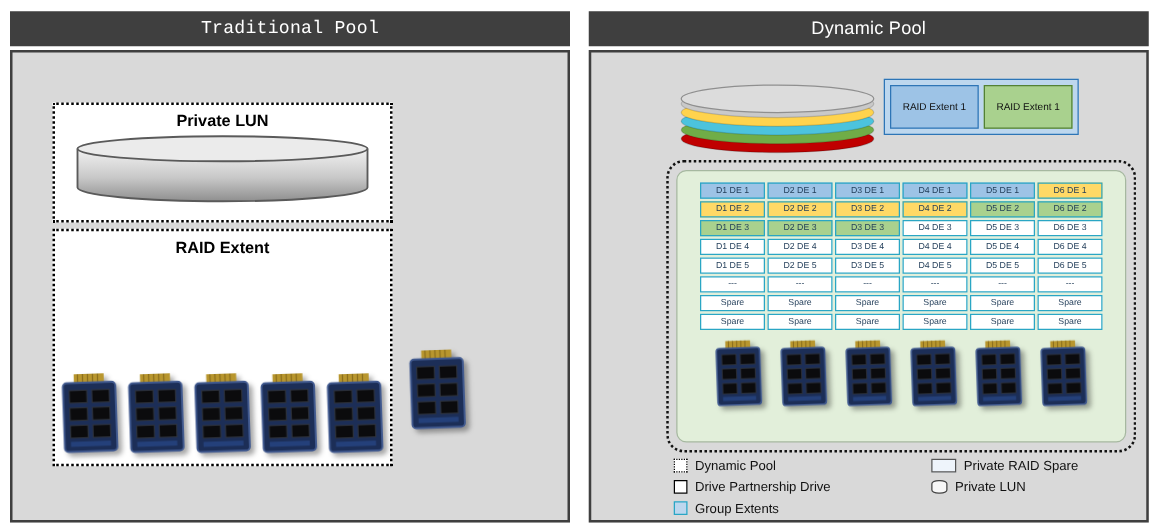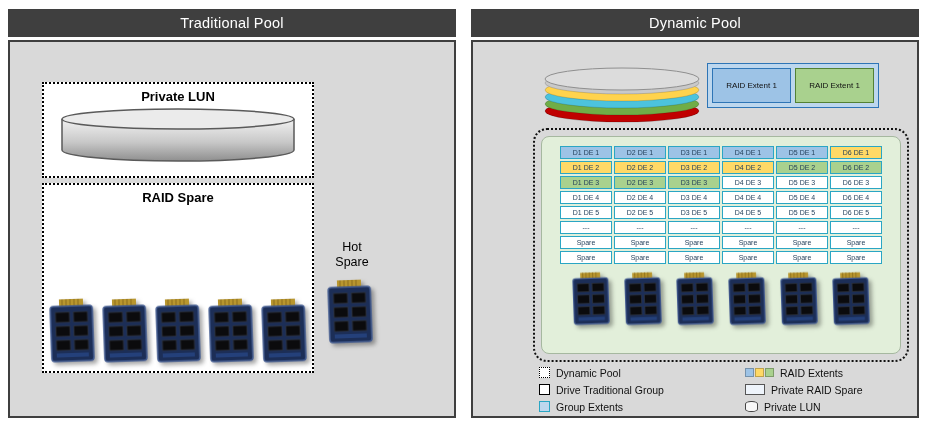--- a/index.html
+++ b/index.html
@@ -4,21 +4,21 @@
 <style>
   * { box-sizing: border-box; margin: 0; padding: 0; }
   body { font-family: "Liberation Sans", sans-serif; background: #ffffff; }
   .canvas { position: relative; width: 927px; height: 425px; background: #ffffff; overflow: hidden; }
 
   .hdr {
     position: absolute; height: 28px; background: #3f3f3f; color: #ffffff;
     display: flex; align-items: center; justify-content: center;
     font-size: 14.5px; letter-spacing: .2px;
   }
-  .hdr-left  { left: 8px;   top: 9px; width: 448px; }
+  .hdr-left  { left: 8px;   top: 9px; width: 448px; font-family: Liberation Mono, monospace; }
   .hdr-right { left: 471px; top: 9px; width: 448px; }
 
   .panel {
     position: absolute; top: 40px; width: 448px; height: 378px;
     background: #d9d9d9; border: 2px solid #3f3f3f;
   }
   .panel-left  { left: 8px; }
   .panel-right { left: 471px; }
 
   .dotted-box { position: absolute; background: #ffffff; border: 2px dotted #000000; }
@@ -31,21 +31,21 @@
   .ssd { width: 46px; height: 64px; filter: drop-shadow(3px 3px 2px rgba(0,0,0,.35)); transform: rotate(-2deg); }
   .ssd.small { width: 38px; height: 54px; }
   .ssd svg { display: block; width: 100%; height: 100%; }
 
   .hot-spare-label { position: absolute; left: 315px; top: 198px; width: 54px; text-align: center; font-size: 12.5px; line-height: 1.2; color: #000; }
   .hot-spare-drive { position: absolute; left: 317px; top: 238px; }
 
   .cyl-stack { position: absolute; left: 68px; top: 12px; }
 
   .extent-container {
-    position: absolute; left: 234px; top: 21px; width: 172px; height: 45px;
+    position: absolute; left: 234px; top: 21px; width: 156px; height: 45px;
     background: #bdd7ee; border: 1px solid #2e75b6;
     display: flex; gap: 4px; padding: 4px;
   }
   .raid-extent-box {
     flex: 1; border: 1px solid #2e75b6; display: flex; align-items: center; justify-content: center;
     text-align: center; font-size: 8px; line-height: 1.2; padding: 2px; color: #111;
   }
 
   .dp-dotted { position: absolute; left: 60px; top: 86px; width: 376px; height: 234px; border: 2px dotted #111; border-radius: 14px; }
   .dpg-panel {
@@ -92,21 +92,21 @@
             <stop offset="0.55" stop-color="#c8c8c8"></stop>
             <stop offset="1" stop-color="#8f8f8f"></stop>
           </linearGradient>
         </defs>
         <path d="M4 12 L4 43 A116 11 0 0 0 236 43 L236 12" fill="url(#cylg)" stroke="#5a5a5a" stroke-width="1.5"></path>
         <ellipse cx="120" cy="12" rx="116" ry="10" fill="#ebebeb" stroke="#5a5a5a" stroke-width="1.5"></ellipse>
       </svg>
     </div>
 
     <div class="dotted-box raid-group-box">
-      <div class="box-label">RAID Spare</div>
+      <div class="box-label">RAID Extent</div>
       <div class="ssd-row">
           <div class="ssd">
             <svg viewBox="0 0 46 64">
               <rect x="11" y="0" width="24" height="8" fill="#b8962e"></rect>
               <g stroke="#8a6d1c" stroke-width="1">
                 <line x1="14" y1="0" x2="14" y2="8"></line>
                 <line x1="18" y1="0" x2="18" y2="8"></line>
                 <line x1="22" y1="0" x2="22" y2="8"></line>
                 <line x1="26" y1="0" x2="26" y2="8"></line>
                 <line x1="30" y1="0" x2="30" y2="8"></line>
@@ -207,21 +207,20 @@
                 <rect x="25" y="27" width="14" height="10"></rect>
                 <rect x="7" y="41" width="14" height="10"></rect>
                 <rect x="25" y="41" width="14" height="10"></rect>
               </g>
               <rect x="7" y="54" width="32" height="4" fill="#24407a"></rect>
             </svg>
           </div>
         </div>
     </div>
 
-    <div class="hot-spare-label">Hot Spare</div>
     <div class="hot-spare-drive">
         <div class="ssd">
           <svg viewBox="0 0 46 64">
             <rect x="11" y="0" width="24" height="8" fill="#b8962e"></rect>
             <g stroke="#8a6d1c" stroke-width="1">
               <line x1="14" y1="0" x2="14" y2="8"></line>
               <line x1="18" y1="0" x2="18" y2="8"></line>
               <line x1="22" y1="0" x2="22" y2="8"></line>
               <line x1="26" y1="0" x2="26" y2="8"></line>
               <line x1="30" y1="0" x2="30" y2="8"></line>
@@ -450,37 +449,29 @@
         </div>
     </div>
 
     <div class="legend-left">
         <div class="legend-item">
           <span class="li-dotted-box"></span>
           <span class="legend-label">Dynamic Pool</span>
         </div>
         <div class="legend-item">
           <span class="li-solid-box"></span>
-          <span class="legend-label">Drive Traditional Group</span>
+          <span class="legend-label">Drive Partnership Drive</span>
         </div>
         <div class="legend-item">
           <span class="li-blue-box"></span>
           <span class="legend-label">Group Extents</span>
         </div>
       </div>
     <div class="legend-right">
         <div class="legend-item">
-          <span class="li-swatches">
-            <span style="background: rgb(157, 195, 230);"></span>
-            <span style="background: rgb(255, 217, 102);"></span>
-            <span style="background: rgb(169, 209, 142);"></span>
-          </span>
-          <span class="legend-label">RAID Extents</span>
-        </div>
-        <div class="legend-item">
           <span class="li-light-box"></span>
           <span class="legend-label">Private RAID Spare</span>
         </div>
         <div class="legend-item">
           <span class="li-cylinder"></span>
           <span class="legend-label">Private LUN</span>
         </div>
       </div>
   </div>
 

